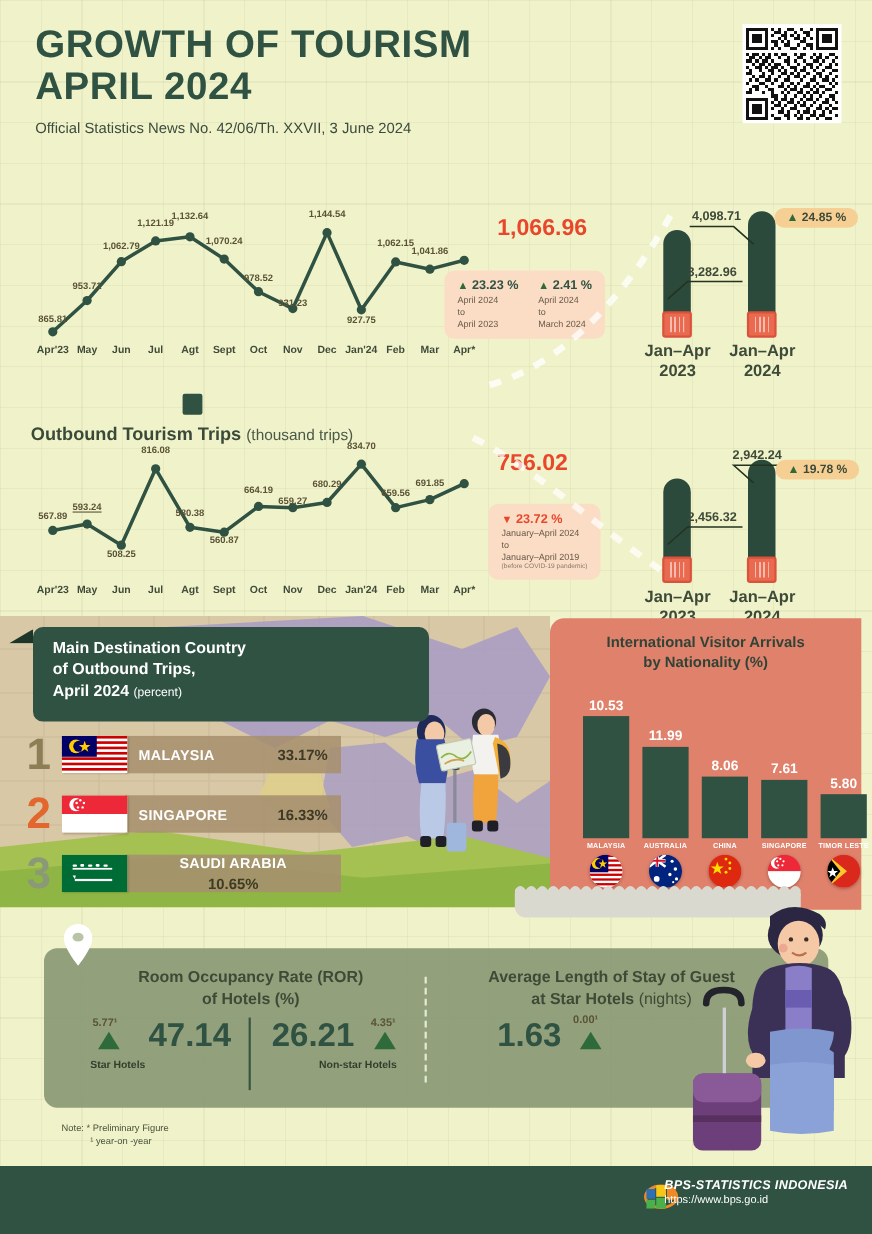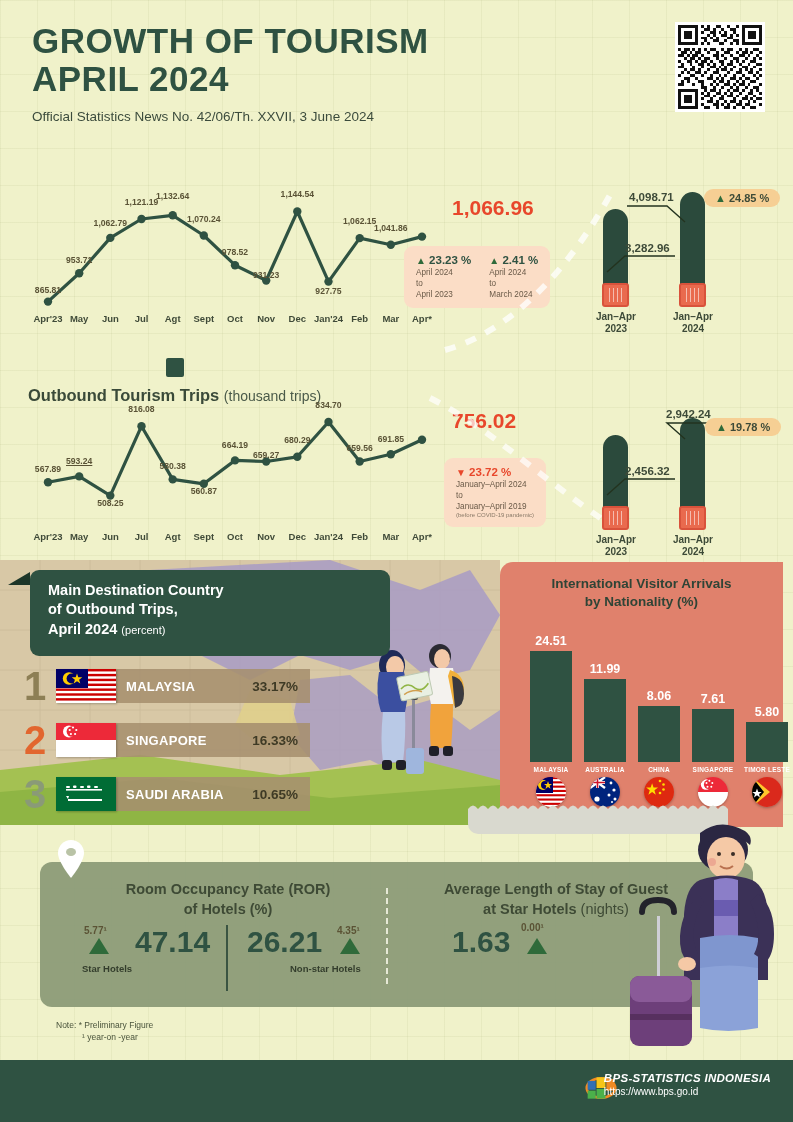--- a/index.html
+++ b/index.html
@@ -75,21 +75,21 @@
     position:absolute; width:27px; height:24px;
     background:#e96a4e; border-radius:3px;
     border:2px solid #d9523b;
   }
   .bar-cap::before {
     content:""; position:absolute; left:5px; right:5px; top:3px; bottom:3px;
     background: repeating-linear-gradient(to right,
       rgba(255,255,255,0.55) 0 1.5px, transparent 1.5px 4px);
   }
   .bar-lbl {
-    position:absolute; font-size:10px; font-weight:bold; color:#3d4a38;
+    position:absolute; font-size:15px; font-weight:bold; color:#3d4a38;
     text-align:center; width:70px; transform:translateX(-50%); line-height:1.22;
   }
   .bar-val {
     position:absolute; font-size:11.5px; font-weight:bold; color:#3d4a38;
     white-space:nowrap;
   }
   .pct-pill {
     position:absolute; background:#f6cf94; border-radius:11px;
     padding:3px 11px; font-size:11px; font-weight:bold; color:#3d4a38;
     white-space:nowrap;
@@ -727,21 +727,21 @@
             <rect x="10" y="9" width="4" height="2" rx="1"></rect>
             <rect x="17" y="8.5" width="3.5" height="2.5" rx="1"></rect>
             <rect x="24" y="9" width="4" height="2" rx="1"></rect>
             <rect x="31" y="8.5" width="3.5" height="2.5" rx="1"></rect>
             <rect x="38" y="9" width="4" height="2" rx="1"></rect>
             <rect x="12" y="22" width="34" height="2"></rect>
             <path d="M12,22 l-2,-3 l3,0 z"></path>
           </g>
         </svg>
       </div>
-      <div class="rank-bar" style="width:196px;">
+      <div class="rank-bar" style="width:196px;flex-direction:column;">
         <span class="rank-name">SAUDI ARABIA</span>
         <span class="rank-pct" style="color:#3e3a25;">10.65%</span>
       </div>
     </div>
 
     <svg class="illus" style="left:352px; top:60px;" width="150" height="205">
 
       <g>
         <ellipse cx="40" cy="45" rx="13" ry="15" fill="#1f2a58"></ellipse>
         <ellipse cx="43" cy="47" rx="9" ry="11" fill="#f3c9a8"></ellipse>
@@ -772,21 +772,21 @@
     </svg>
   </div>
 
   <div class="nat-panel">
     <div class="nat-title">
       <div>International Visitor Arrivals</div>
       <div>by Nationality (%)</div>
     </div>
     <div id="nat-chart" style="position:absolute; left:0; top:0; width:283px; height:265px;">
         <div class="nat-bar" style="left: 30px; width: 42px; top: 89.0106px; height: 110.989px;"></div>
-        <div class="nat-val" style="left: 51px; top: 72.0106px;">24.51</div>
+        <div class="nat-val" style="left: 51px; top: 72.0106px;">10.53</div>
         <div class="nat-cat" style="left: 51px; top: 204px;">MALAYSIA</div>
         <div class="nat-flag" style="left: 51px; top: 215px;"><svg width="30" height="30" viewBox="0 0 30 30">
             <rect width="30" height="30" fill="#fff"></rect>
             <g fill="#cc0001">
               <rect y="0" width="30" height="2.1"></rect>
               <rect y="4.3" width="30" height="2.1"></rect>
               <rect y="8.6" width="30" height="2.1"></rect>
               <rect y="12.9" width="30" height="2.1"></rect>
               <rect y="17.2" width="30" height="2.1"></rect>
               <rect y="21.5" width="30" height="2.1"></rect>

